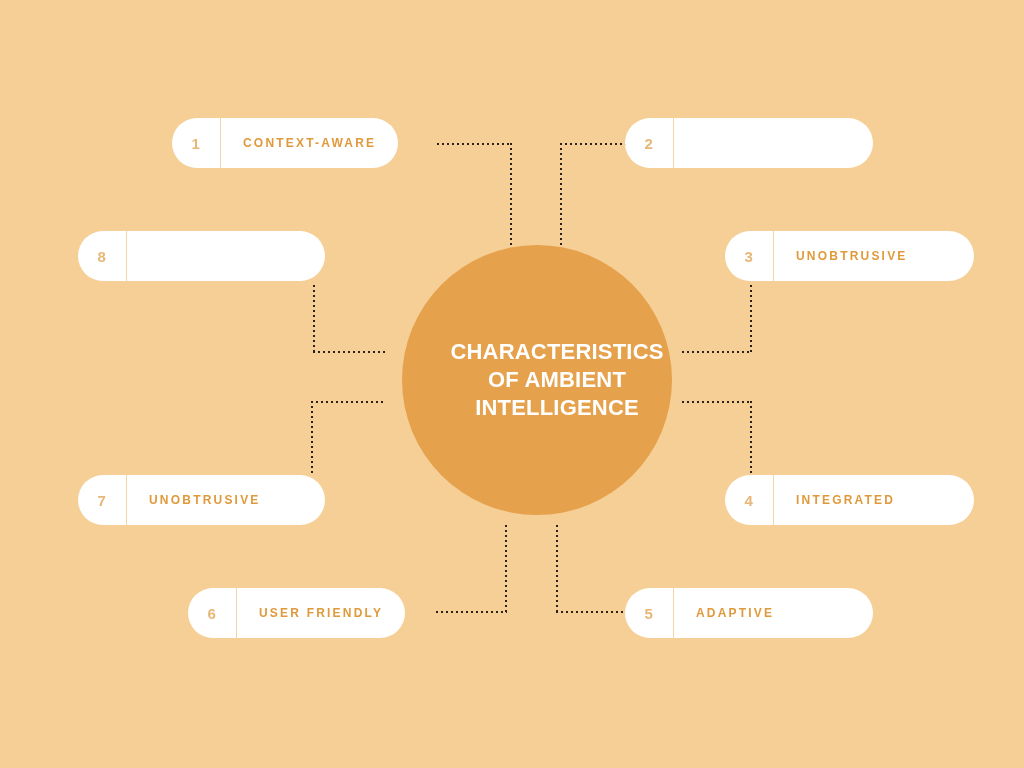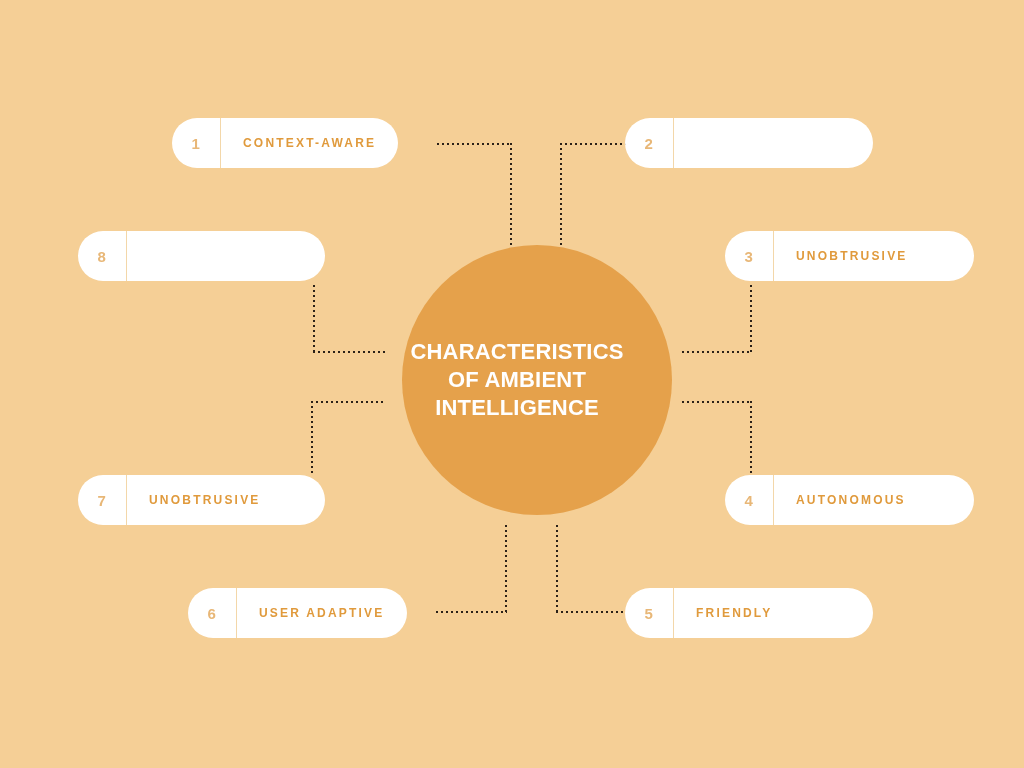--- a/index.html
+++ b/index.html
@@ -24,21 +24,21 @@
   .center-circle {
     position: absolute;
     left: 402px;
     top: 245px;
     width: 270px;
     height: 270px;
     border-radius: 50%;
     background: #e5a14b;
     display: flex;
     align-items: center;
-    justify-content: flex-start;
+    justify-content: flex-end;
   }
   .center-text {
     color: #ffffff;
     font-size: 22px;
     font-weight: bold;
     line-height: 28px;
     text-align: center;
     letter-spacing: 0.2px;
     width: 230px;
     white-space: pre-line;
@@ -147,33 +147,33 @@
 
   <div class="pill align-right-col" style="left:725px; top:231px; width:249px;">
     <div class="pill-num">3</div>
     <div class="pill-divider"></div>
     <div class="pill-label">UNOBTRUSIVE</div>
   </div>
 
   <div class="pill align-right-col" style="left:725px; top:475px; width:249px;">
     <div class="pill-num">4</div>
     <div class="pill-divider"></div>
-    <div class="pill-label">AUTONOMOUS</div>
+    <div class="pill-label">INTEGRATED</div>
   </div>
 
   <div class="pill align-right-col" style="left:625px; top:588px; width:248px;">
     <div class="pill-num">5</div>
     <div class="pill-divider"></div>
-    <div class="pill-label">FRIENDLY</div>
+    <div class="pill-label">ADAPTIVE</div>
   </div>
 
   <div class="pill" style="left:188px; top:588px;">
     <div class="pill-num">6</div>
     <div class="pill-divider"></div>
-    <div class="pill-label">USER ADAPTIVE</div>
+    <div class="pill-label">USER FRIENDLY</div>
   </div>
 
   <div class="pill" style="left:78px; top:475px; width:247px;">
     <div class="pill-num">7</div>
     <div class="pill-divider"></div>
     <div class="pill-label">UNOBTRUSIVE</div>
   </div>
 
   <div class="pill" style="left:78px; top:231px; width:247px;">
     <div class="pill-num">8</div>

